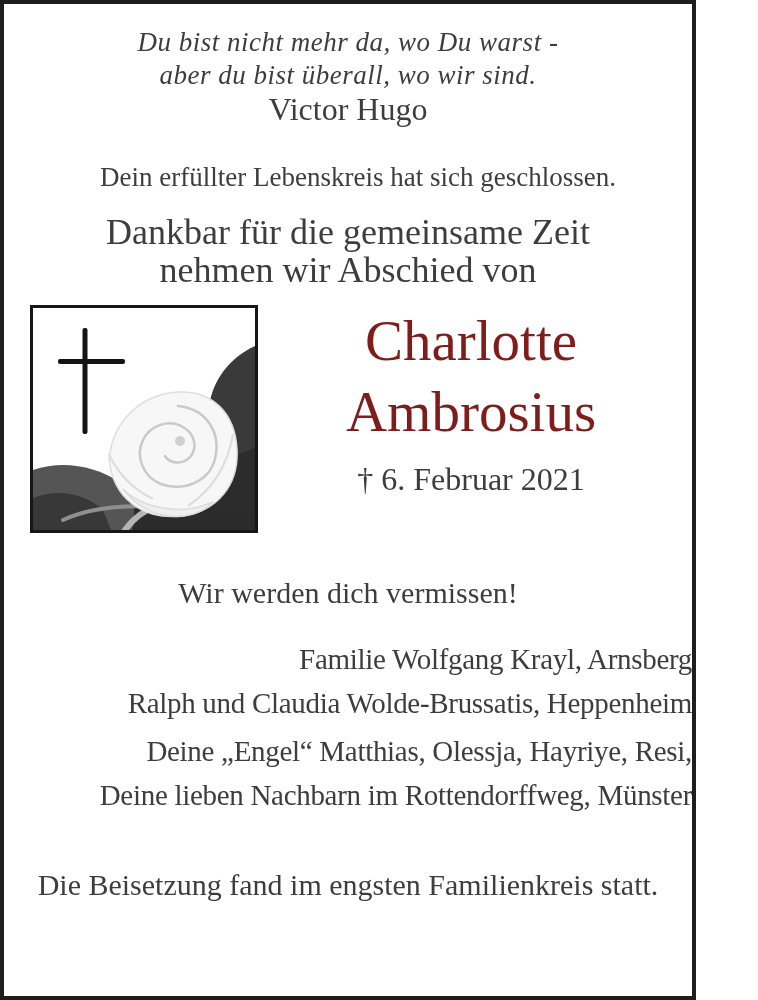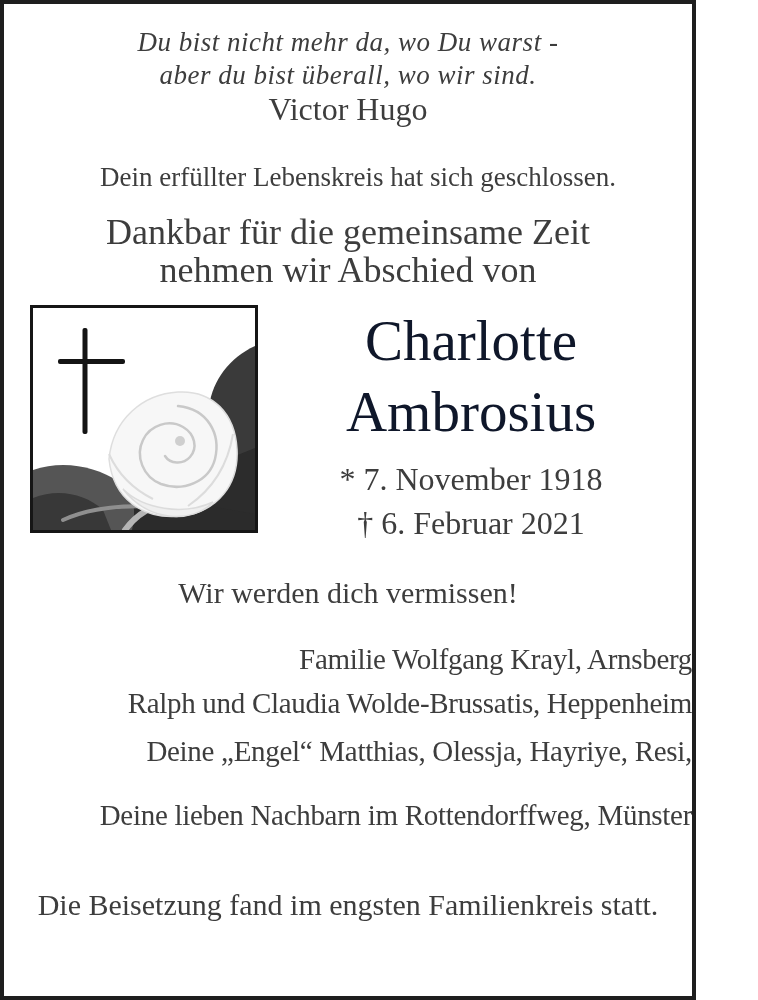--- a/index.html
+++ b/index.html
@@ -59,21 +59,21 @@
     overflow: hidden;
   }
   .photo svg { display: block; }
   .name-block {
     flex: 1 1 auto;
     text-align: center;
   }
   .name {
     font-size: 57px;
     line-height: 71px;
-    color: #0f172a;
+    color: #7f1d1d;
   }
   .dates {
     margin-top: 10px;
   }
   .date-line {
     font-size: 32px;
     line-height: 44px;
   }
   .miss {
     margin-top: 30px;
@@ -92,21 +92,21 @@
   .m-line + .m-line {
     margin-top: 8px;
   }
   .m-group {
     margin-top: 12px;
   }
   .m-group .m-line + .m-line {
     margin-top: 0;
   }
   .m-last {
-    margin-top: 28px;
+    margin-top: 8px;
     padding-left: 28px;
   }
   .closing {
     margin-top: 54px;
     font-size: 30px;
     line-height: 36px;
   }
 </style>
 </head>
 <body>
@@ -156,21 +156,20 @@
         <g fill="#141414">
           <rect x="49.5" y="20" width="5" height="106" rx="2"></rect>
           <rect x="25" y="51" width="67" height="5" rx="2"></rect>
         </g>
       </svg>
     </div>
     <div class="name-block">
       <div class="name">Charlotte</div>
       <div class="name">Ambrosius</div>
       <div class="dates">
-        <div class="date-line">* 7. November 1918</div>
         <div class="date-line">† 6. Februar 2021</div>
       </div>
     </div>
   </div>
 
   <div class="miss">Wir werden dich vermissen!</div>
 
   <div class="mourners">
     <div class="m-line">Familie Wolfgang Krayl, Arnsberg</div>
     <div class="m-line">Ralph und Claudia Wolde-Brussatis, Heppenheim</div>

